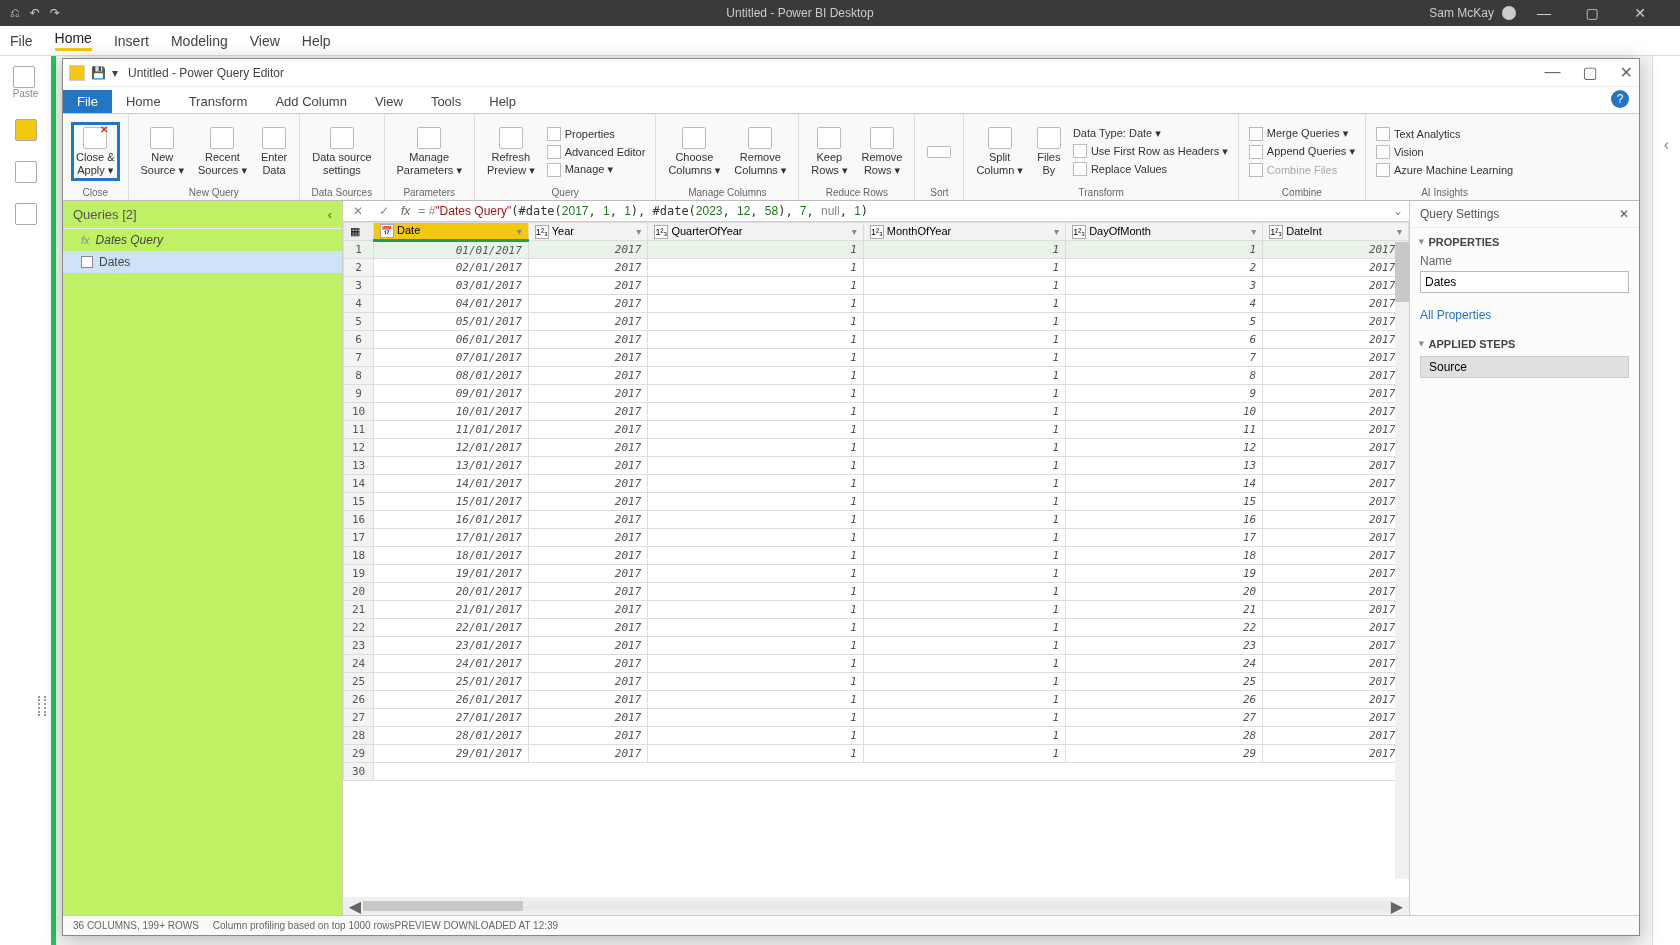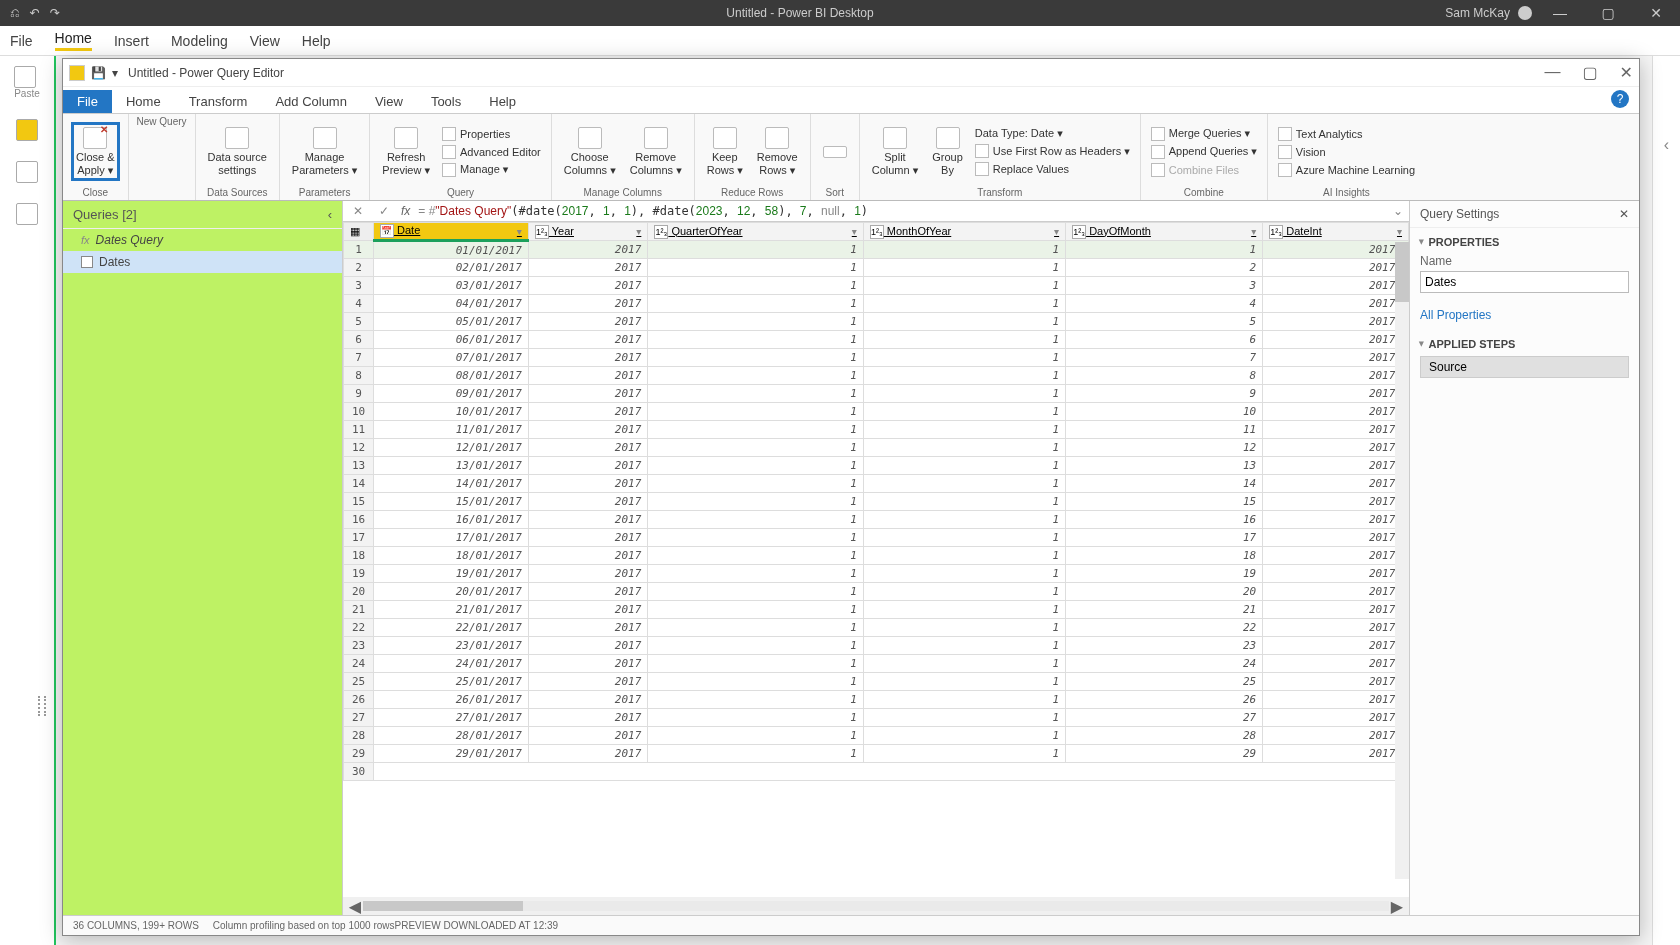--- a/index.html
+++ b/index.html
@@ -2,26 +2,26 @@
 <html><head>
 <meta charset="utf-8">
 <style>
 * { margin: 0; padding: 0; box-sizing: border-box; font-family: "Segoe UI", Tahoma, sans-serif; }
 body { background: #f0f0f0; width: 1680px; height: 945px; overflow: hidden; position: relative; }
 
 
 .pbi-titlebar { height: 26px; background: #3a3a3a; color: #ccc; display: flex; align-items: center; font-size: 12px; }
 .pbi-titlebar .left { width: 200px; display: flex; gap: 10px; padding-left: 10px; }
 .pbi-titlebar .center { flex: 1; text-align: center; }
-.pbi-titlebar .right { width: 280px; display: flex; justify-content: flex-end; align-items: center; gap: 8px; padding-right: 4px; }
+.pbi-titlebar .right { width: 280px; display: flex; justify-content: flex-end; align-items: center; gap: 8px; padding-right: 20px; }
 .pbi-titlebar .winbtn { width: 40px; text-align: center; font-size: 14px; }
 .pbi-menubar { height: 30px; background: #fff; display: flex; align-items: center; padding-left: 10px; gap: 22px; font-size: 14px; color: #444; border-bottom: 1px solid #ddd; }
 .pbi-menubar .active { border-bottom: 3px solid #f2c811; color: #222; padding-bottom: 2px; }
 .pbi-body { position: relative; height: 889px; background: #f5f5f5; }
-.pbi-left-rail { position: absolute; left: 0; top: 0; width: 56px; height: 100%; background: #fff; border-right: 2px solid #22c55e; display: flex; flex-direction: column; align-items: center; padding-top: 10px; gap: 20px; color: #666; }
+.pbi-left-rail { position: absolute; left: 0; top: 0; width: 56px; height: 100%; background: #fff; border-right: 5px solid #22c55e; display: flex; flex-direction: column; align-items: center; padding-top: 10px; gap: 20px; color: #666; }
 .pbi-left-rail .rail-icon { width: 22px; height: 22px; border: 1px solid #aaa; border-radius: 2px; }
 .dotted-handle { position: absolute; left: 38px; top: 640px; width: 8px; height: 20px; border-left: 2px dotted #999; border-right: 2px dotted #999; }
 
 
 .pqe-window { position: absolute; left: 62px; top: 2px; width: 1578px; height: 878px; background: #fff; border: 1px solid #888; box-shadow: 0 4px 20px rgba(0,0,0,.25); display: flex; flex-direction: column; }
 .pqe-titlebar { height: 28px; background: #fff; border-bottom: 1px solid #eee; display: flex; align-items: center; padding: 0 6px; font-size: 12px; color: #444; }
 .pqe-titlebar .qat { display: flex; gap: 6px; align-items: center; }
 .pqe-titlebar .qat-icon { width: 16px; height: 16px; background: #f2c811; border: 1px solid #ccc; }
 .pqe-titlebar .title { margin-left: 10px; }
 .pqe-titlebar .winctrls { margin-left: auto; display: flex; gap: 22px; font-size: 16px; color: #666; }
@@ -63,21 +63,21 @@
 .formula-bar .expr .kw { color: #888; }
 .formula-bar .expr .num { color: #1a7a1a; }
 .formula-bar .expr .str { color: #a31515; }
 .formula-bar .expand { color: #888; cursor: pointer; }
 
 .data-grid { flex: 1; overflow: hidden; position: relative; }
 .grid-table { border-collapse: collapse; font-size: 11px; width: 100%; }
 .grid-table th, .grid-table td { border: 1px solid #ddd; padding: 1px 6px; height: 18px; white-space: nowrap; }
 .grid-table thead th { background: #f3f3f3; position: sticky; top: 0; font-weight: normal; text-align: left; }
 .grid-table thead th.row-h { width: 30px; background: #eee; }
-.grid-table thead th .col-head { display: flex; align-items: center; gap: 4px; justify-content: space-between; text-decoration: underline; }
+.grid-table thead th .col-head { display: flex; align-items: center; gap: 4px; justify-content: space-between; }
 .grid-table thead th .type-ico { width: 14px; height: 14px; font-size: 9px; display: inline-flex; align-items: center; justify-content: center; border: 1px solid #aaa; background: #fff; }
 .grid-table thead th.date-col { background: #f2c811; border-bottom: 3px solid #1ca05c; }
 .grid-table thead th .dd { color: #888; font-size: 10px; }
 .grid-table tbody td { text-align: right; font-family: Consolas, monospace; color: #555; font-style: italic; }
 .grid-table tbody td.row-h { background: #f3f3f3; text-align: center; font-style: normal; width: 30px; }
 .grid-table tbody tr.sel td { background: #eaf3e7; }
 .grid-vscroll { position: absolute; right: 0; top: 20px; bottom: 18px; width: 14px; background: #f0f0f0; }
 .grid-vscroll .thumb { position: absolute; top: 0; width: 100%; height: 60px; background: #c8c8c8; }
 .grid-hscroll { height: 18px; background: #f0f0f0; display: flex; align-items: center; padding: 0 4px; }
 .grid-hscroll .arrow { width: 16px; text-align: center; color: #666; cursor: pointer; }
@@ -171,20 +171,37 @@
         <div class="items">
           <div class="rb-btn close-apply-hl">
             <span class="ico"></span>
             <span style="white-space:pre">Close &amp;
 Apply ▾</span>
           </div>
         </div>
         <div class="label">Close</div>
       </div>
       <div class="rb-group">
+        <div class="items">
+          <div class="rb-btn">
+              <span class="ico"></span>
+              <span style="white-space:pre">New
+Source ▾</span>
+            </div>
+          <div class="rb-btn">
+              <span class="ico"></span>
+              <span style="white-space:pre">Recent
+Sources ▾</span>
+            </div>
+          <div class="rb-btn">
+              <span class="ico"></span>
+              <span style="white-space:pre">Enter
+Data</span>
+            </div>
+        </div>
         <div class="label">New Query</div>
       </div>
       <div class="rb-group">
         <div class="items">
           <div class="rb-btn">
               <span class="ico"></span>
               <span style="white-space:pre">Data source
 settings</span>
             </div>
         </div>
@@ -264,21 +281,21 @@
       </div>
       <div class="rb-group">
         <div class="items">
           <div class="rb-btn">
               <span class="ico"></span>
               <span style="white-space:pre">Split
 Column ▾</span>
             </div>
           <div class="rb-btn">
               <span class="ico"></span>
-              <span style="white-space:pre">Group
+              <span style="white-space:pre">Files
 By</span>
             </div>
           <div class="rb-small-col">
             <div class="rb-small">
                 <span>Data Type: Date ▾</span>
               </div>
             <div class="rb-small">
                 <span class="ico-s"></span>
                 <span>Use First Row as Headers ▾</span>
               </div>

